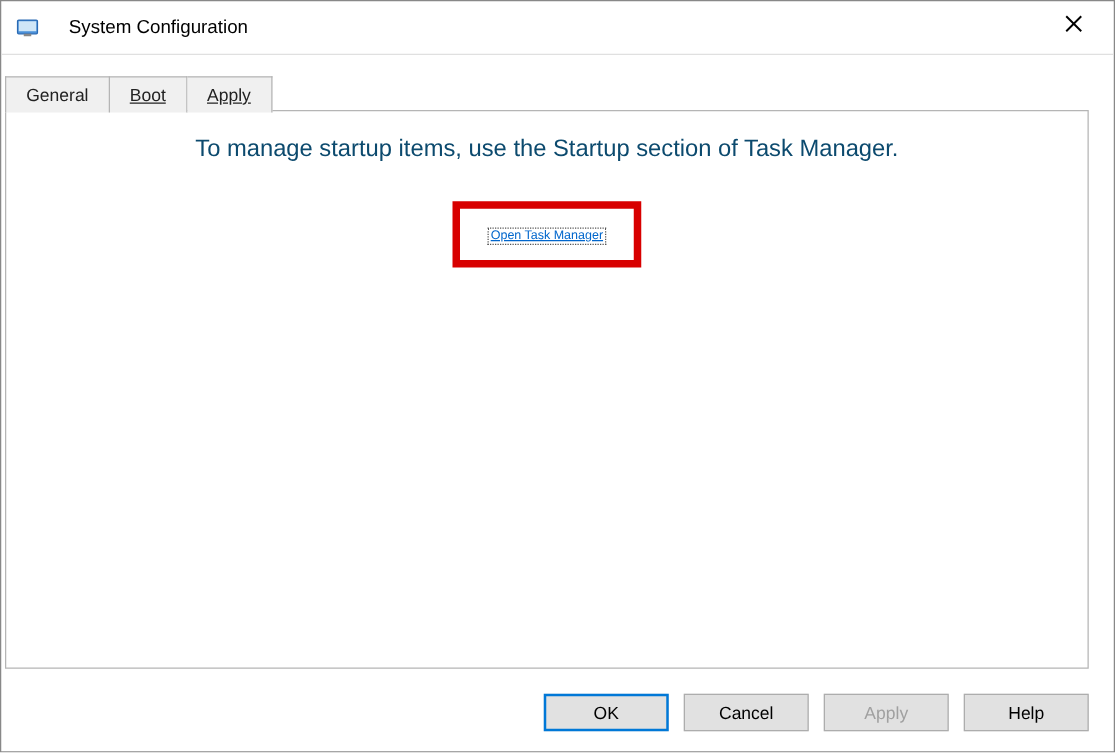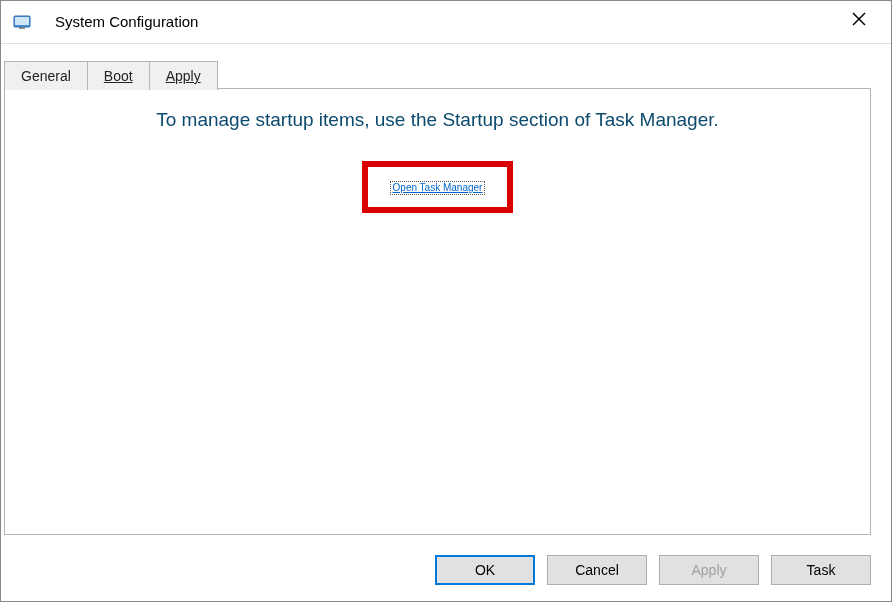--- a/index.html
+++ b/index.html
@@ -186,16 +186,16 @@
         </div>
       </div>
     </div>
 
   </div>
 
   <div class="button-row">
     <button class="btn default">OK</button>
     <button class="btn">Cancel</button>
     <button class="btn" disabled="">Apply</button>
-    <button class="btn">Task</button>
+    <button class="btn">Help</button>
   </div>
 
 </div>
 
 </body></html>

